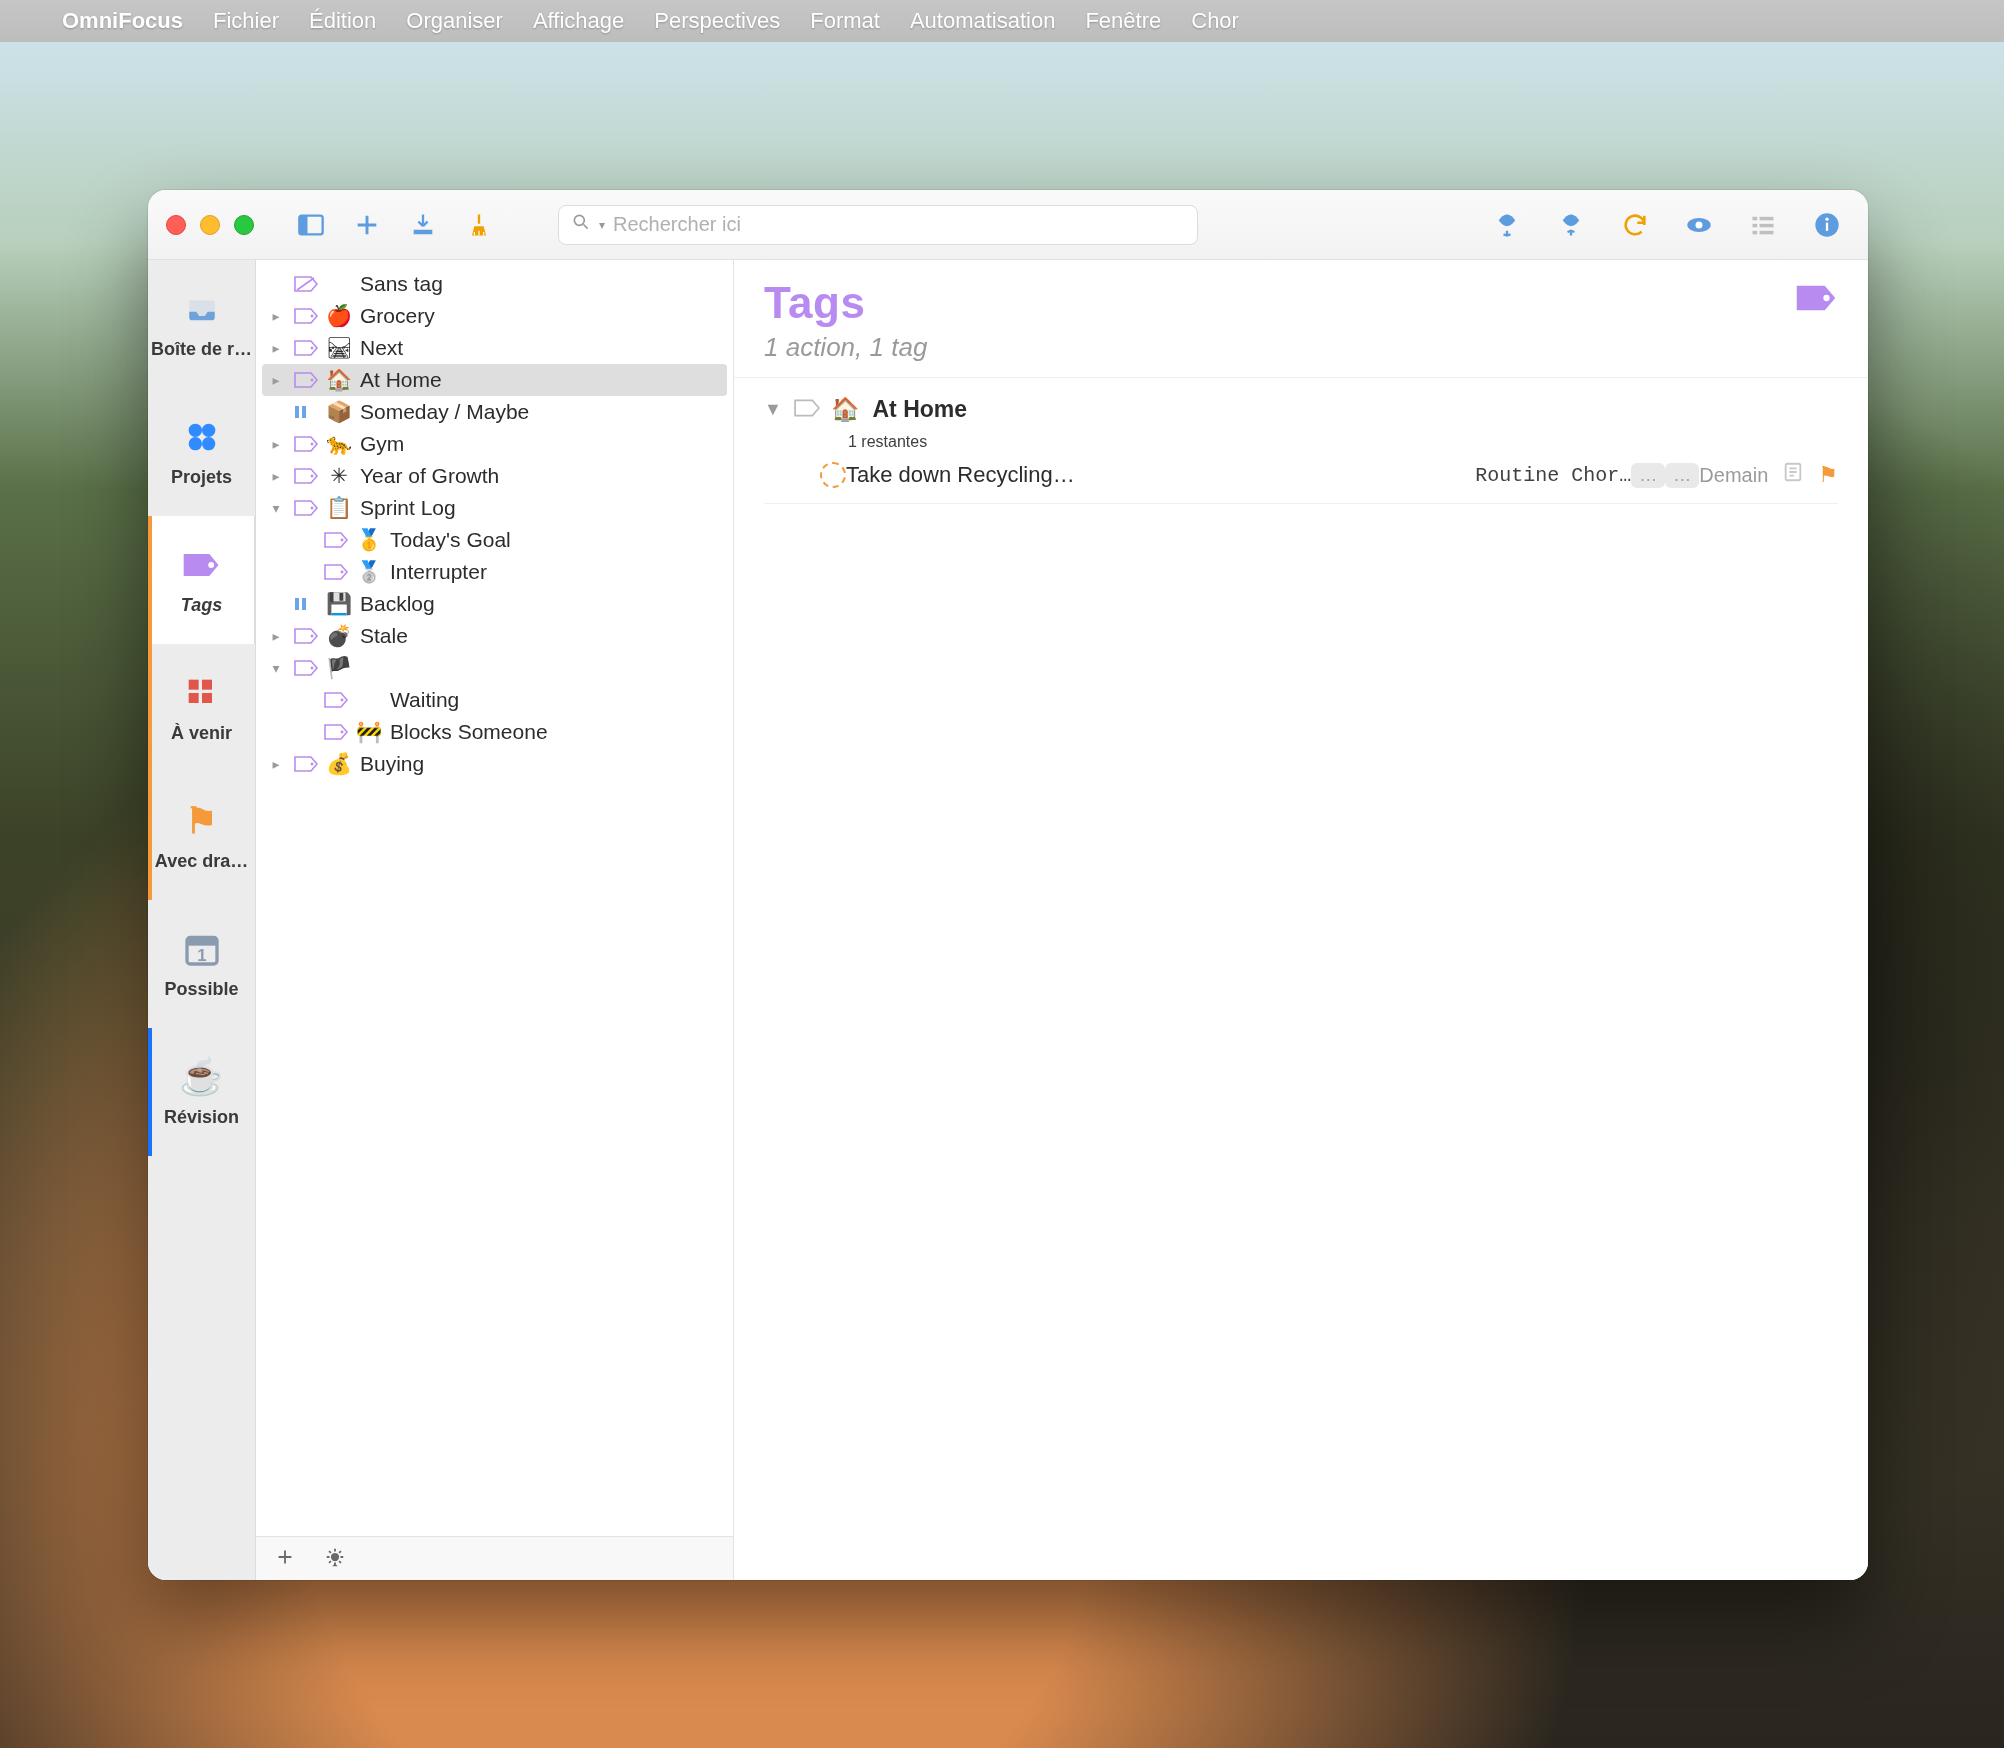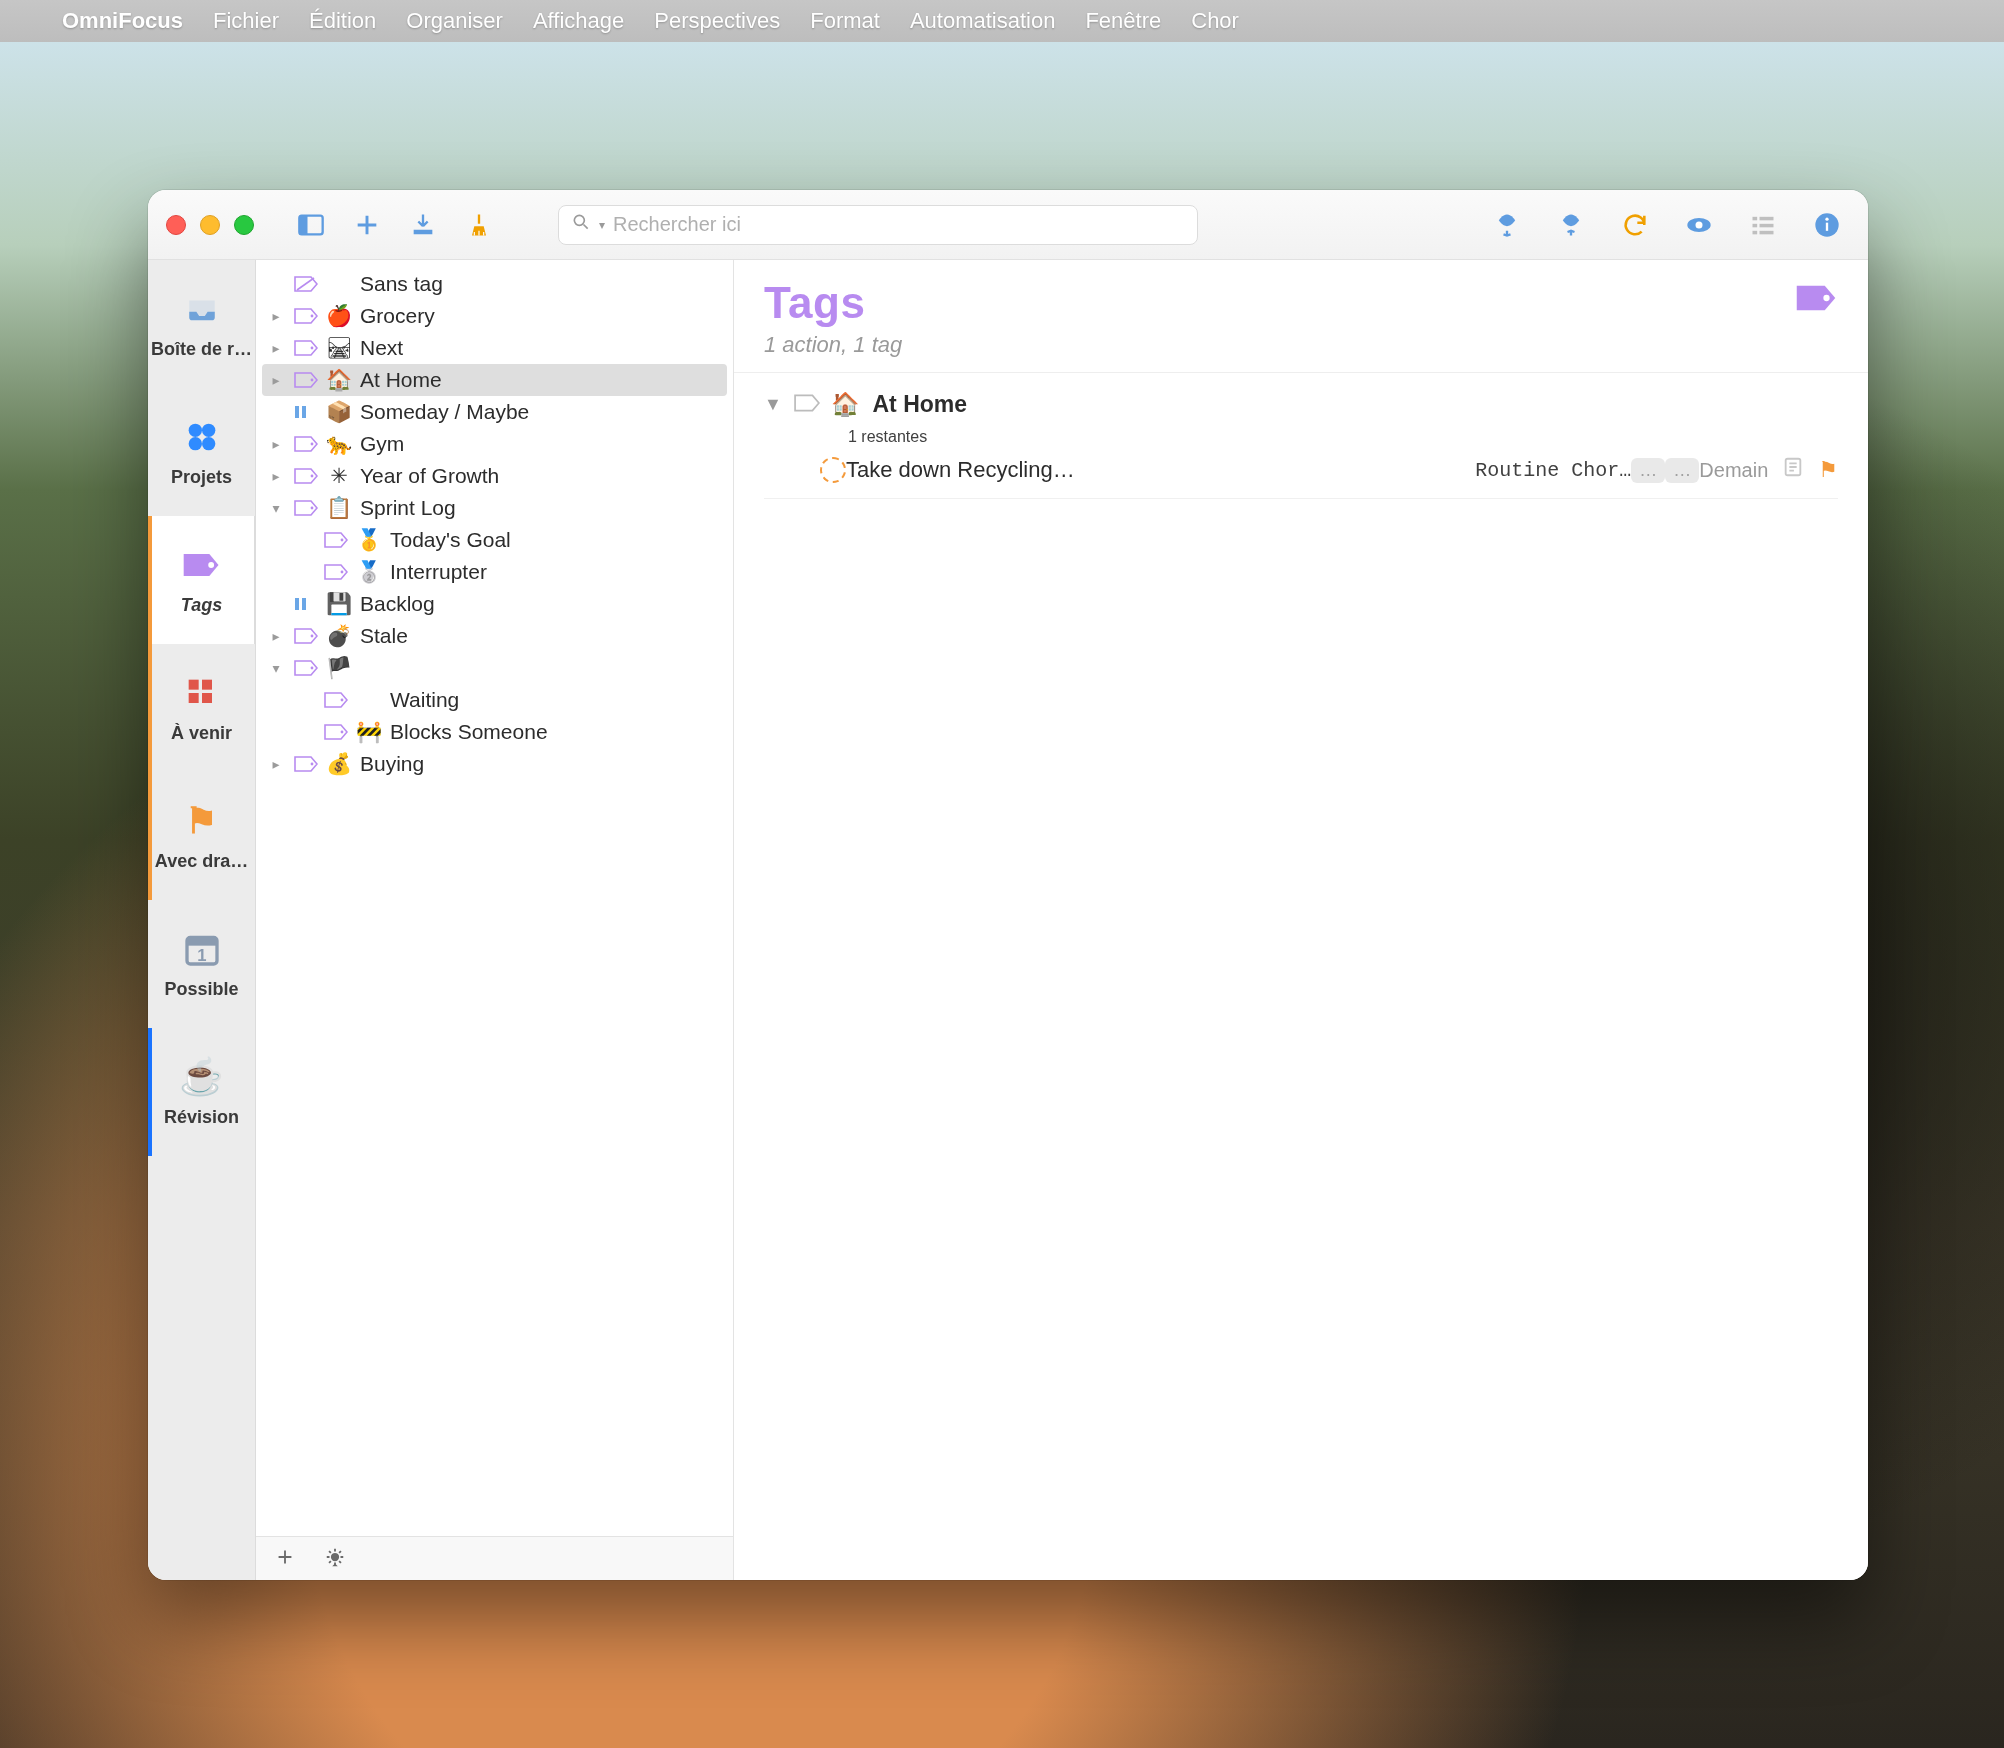--- a/index.html
+++ b/index.html
@@ -133,21 +133,21 @@
 .tree-row .tag-ico { width:24px; height:18px; }
 .tree-row .emoji { width:26px; text-align:center; }
 .tree-row .txt { white-space:nowrap; }
 .indent-1 { padding-left: 40px; }
 .tag-ico svg { width:24px; height:18px; display:block; }
 
 
 .main { flex:1; background:#fff; display:flex; flex-direction:column; }
 .main-head { padding: 18px 30px 14px 30px; border-bottom:1px solid #eee; display:flex; align-items:flex-start; }
 .main-head h1 { font-size:44px; font-weight:800; color:#b88bf0; letter-spacing:.5px;}
-.main-head .sub { font-size:22px; color:#9a9a9a; font-style:italic; margin-top:4px;}
+.main-head .sub { font-size:26px; color:#9a9a9a; font-style:italic; margin-top:4px;}
 .main-head .tagpill { margin-left:auto; margin-top:6px; }
 
 .section { padding: 18px 30px; }
 .sec-row1 { display:flex; align-items:center; gap:12px; font-size:23px; font-weight:700; color:#2c2c2c;}
 .sec-row1 .chev { color:#9a9a9a; font-size:18px;}
 .sec-sub { font-size:16px; color:#404040; margin-left:84px; margin-top:10px;}
 .task {
   display:flex; align-items:center; 
   padding: 10px 0 14px 56px;
   border-bottom:1px solid #f0f0f0;

